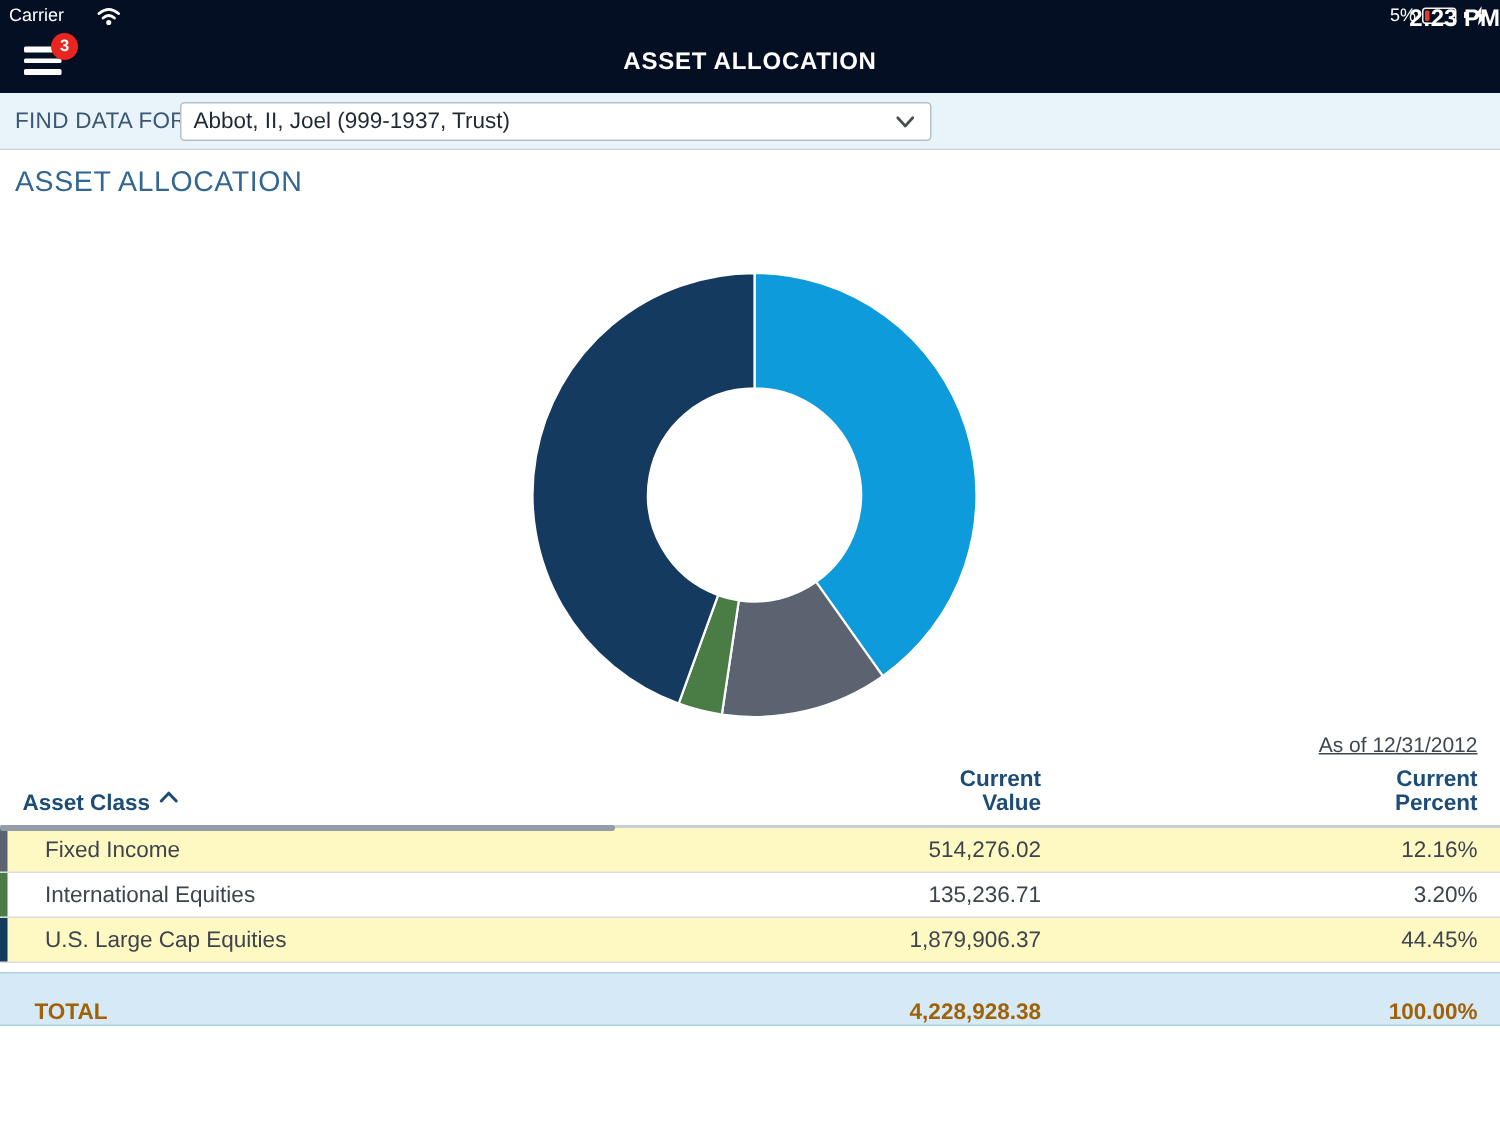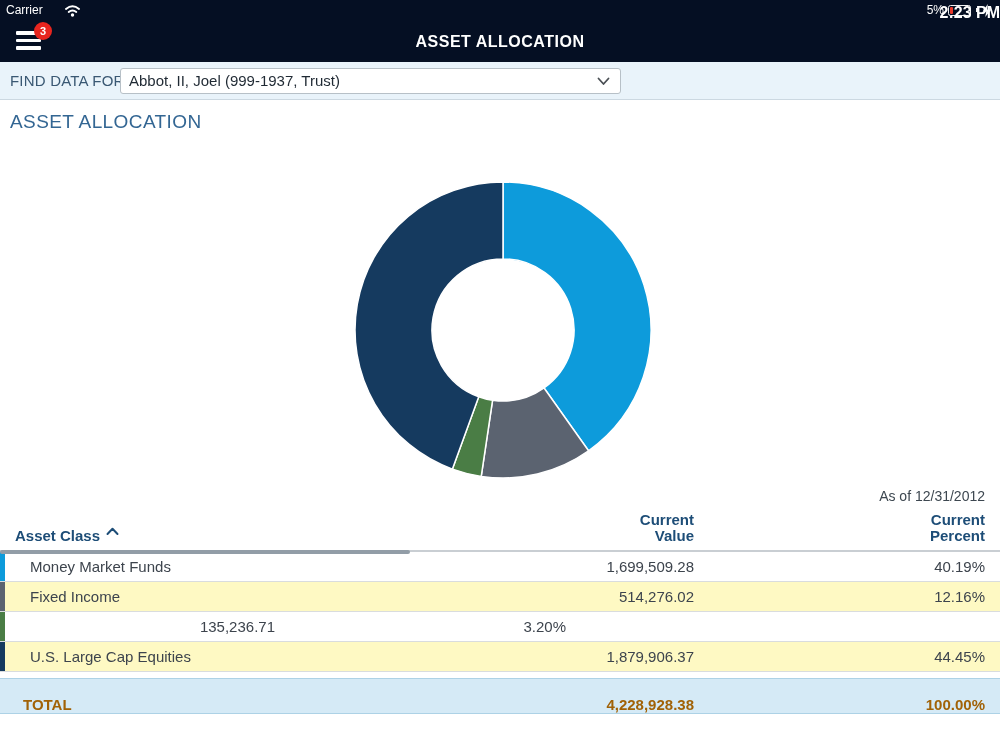--- a/index.html
+++ b/index.html
@@ -24,21 +24,21 @@
   
   .findbar { position:absolute; top:62px; left:0; width:1000px; height:38px; background:#e9f3fa; border-bottom:1px solid #ccd8e1; }
   .findbar-label { position:absolute; left:10px; top:0; height:37px; line-height:37px; font-size:15px; color:#3a5873; letter-spacing:.2px; }
   .find-select { position:absolute; left:120px; top:6px; width:501px; height:26px; background:#fff; border:1px solid #b7c0c7;
                  border-radius:3px; font-size:15px; color:#1f2933; line-height:24px; padding-left:8px; cursor:pointer; }
   .find-select .chev { position:absolute; right:10px; top:8px; }
 
   
   .heading { position:absolute; left:10px; top:111px; font-size:19px; color:#336693; letter-spacing:.4px; }
   .donut-wrap { position:absolute; left:353px; top:180px; width:300px; height:300px; }
-  .asof { position:absolute; top:488px; right:15px; font-size:14px; color:#3d4750; }
+  .asof { position:absolute; top:488px; right:15px; font-size:14px; color:#3d4750;text-decoration:underline; }
 
   
   .table { position:absolute; top:512px; left:0; width:1000px; }
   .trow { display:flex; width:100%; }
   .c-bar { width:5px; flex:0 0 5px; }
   .c-label { flex:1 1 auto; padding-left:25px; }
   .c-value { flex:0 0 270px; text-align:right; }
   .c-pct { flex:0 0 291px; text-align:right; }
   .c-pad { flex:0 0 15px; }
 
@@ -129,36 +129,30 @@
       </div>
       <div class="c-pct two-line">
         <div>Current</div>
         <div>Percent</div>
       </div>
       <div class="c-pad"></div>
       <div class="sort-underline"></div>
     </div>
 
     <div class="tbody">
-        <div class="trow">
-          <div class="c-bar" style="background: rgb(13, 155, 219);"></div>
-          <div class="c-label">Money Market Funds</div>
-          <div class="c-value">1,699,509.28</div>
-          <div class="c-pct">40.19%</div>
-          <div class="c-pad"></div>
-        </div>
         <div class="trow alt">
           <div class="c-bar" style="background: rgb(91, 99, 112);"></div>
           <div class="c-label">Fixed Income</div>
           <div class="c-value">514,276.02</div>
           <div class="c-pct">12.16%</div>
           <div class="c-pad"></div>
         </div>
         <div class="trow">
           <div class="c-bar" style="background: rgb(74, 125, 69);"></div>
+          <div class="c-label">International Equities</div>
           <div class="c-value">135,236.71</div>
           <div class="c-pct">3.20%</div>
           <div class="c-pad"></div>
         </div>
         <div class="trow alt">
           <div class="c-bar" style="background: rgb(21, 58, 95);"></div>
           <div class="c-label">U.S. Large Cap Equities</div>
           <div class="c-value">1,879,906.37</div>
           <div class="c-pct">44.45%</div>
           <div class="c-pad"></div>

